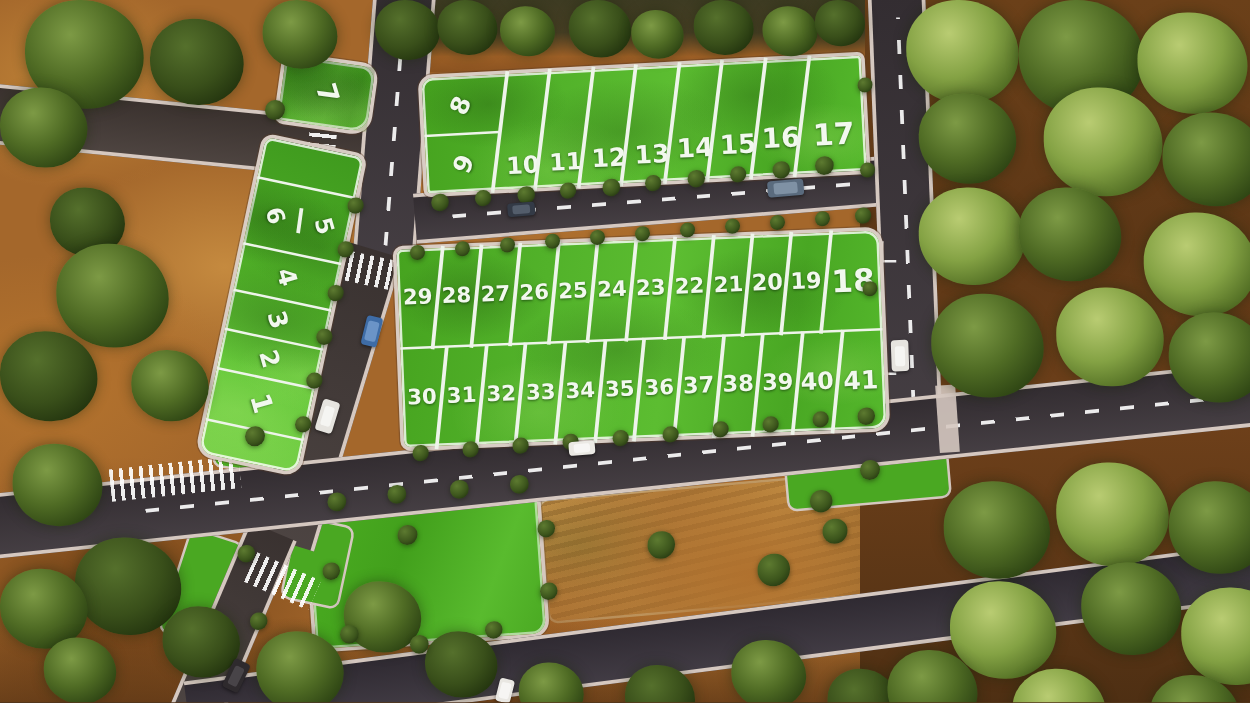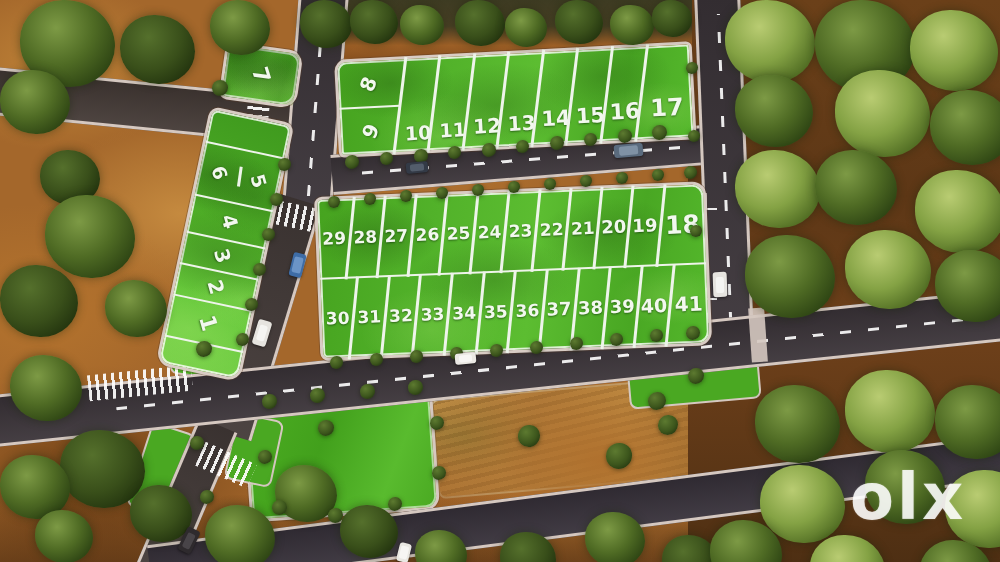--- a/index.html
+++ b/index.html
@@ -323,21 +323,20 @@
         <div class="lrow bb" style="flex: 0 0 30px;">
           <span class="pl" style="font-size: 20px; transform: rotate(62deg);">2</span>
         </div>
         <div class="lrow bb" style="flex: 0 0 40px;">
           <span class="pl" style="font-size: 22px; transform: rotate(62deg);">1</span>
         </div>
         <div class="lrow" style="flex: 1 1 0%;"></div>
       </div>
   </div>
 
-  <div class="abs" id="watermark">olx</div>
 <div class="tree t0" style="left: 20px; top: 0px; width: 95px; height: 87px;"></div>
     <div class="tree t2" style="left: 120px; top: 15px; width: 75px; height: 69px;"></div>
     <div class="tree t0" style="left: 210px; top: 0px; width: 60px; height: 55px;"></div>
     <div class="tree t2" style="left: 300px; top: 0px; width: 52px; height: 48px;"></div>
     <div class="tree t0" style="left: 0px; top: 70px; width: 70px; height: 64px;"></div>
     <div class="tree t2" style="left: 40px; top: 150px; width: 60px; height: 55px;"></div>
     <div class="tree t0" style="left: 45px; top: 195px; width: 90px; height: 83px;"></div>
     <div class="tree t2" style="left: 0px; top: 265px; width: 78px; height: 72px;"></div>
     <div class="tree t0" style="left: 105px; top: 280px; width: 62px; height: 57px;"></div>
     <div class="tree t0" style="left: 10px; top: 355px; width: 72px; height: 66px;"></div>

